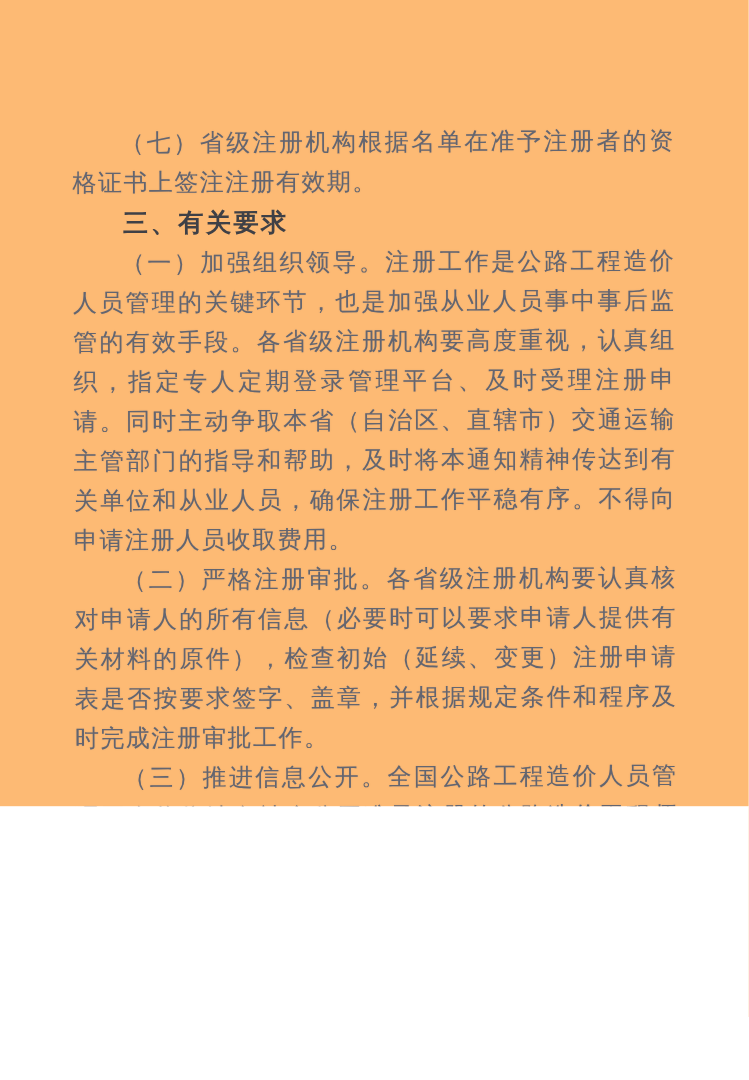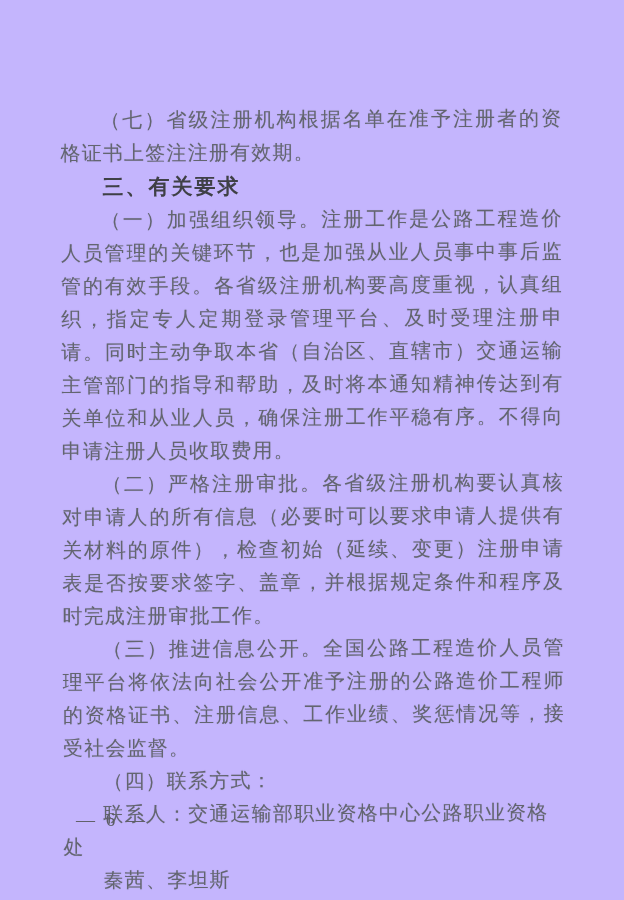--- a/index.html
+++ b/index.html
@@ -3,22 +3,22 @@
 <meta charset="utf-8">
 <style>
   html, body {
     margin: 0;
     padding: 0;
     background: #ffffff;
   }
   .page {
     position: relative;
     width: 624px;
-    height: 900px;
-    background: #c4b5fd;
+    height: 672px;
+    background: #fdba74;
     overflow: hidden;
     font-family: "Liberation Serif", "DejaVu Serif", serif;
   }
   .content {
     position: absolute;
     left: 62px;
     top: 103px;
     width: 502px;
     transform: rotate(-0.25deg);
     color: #636570;

